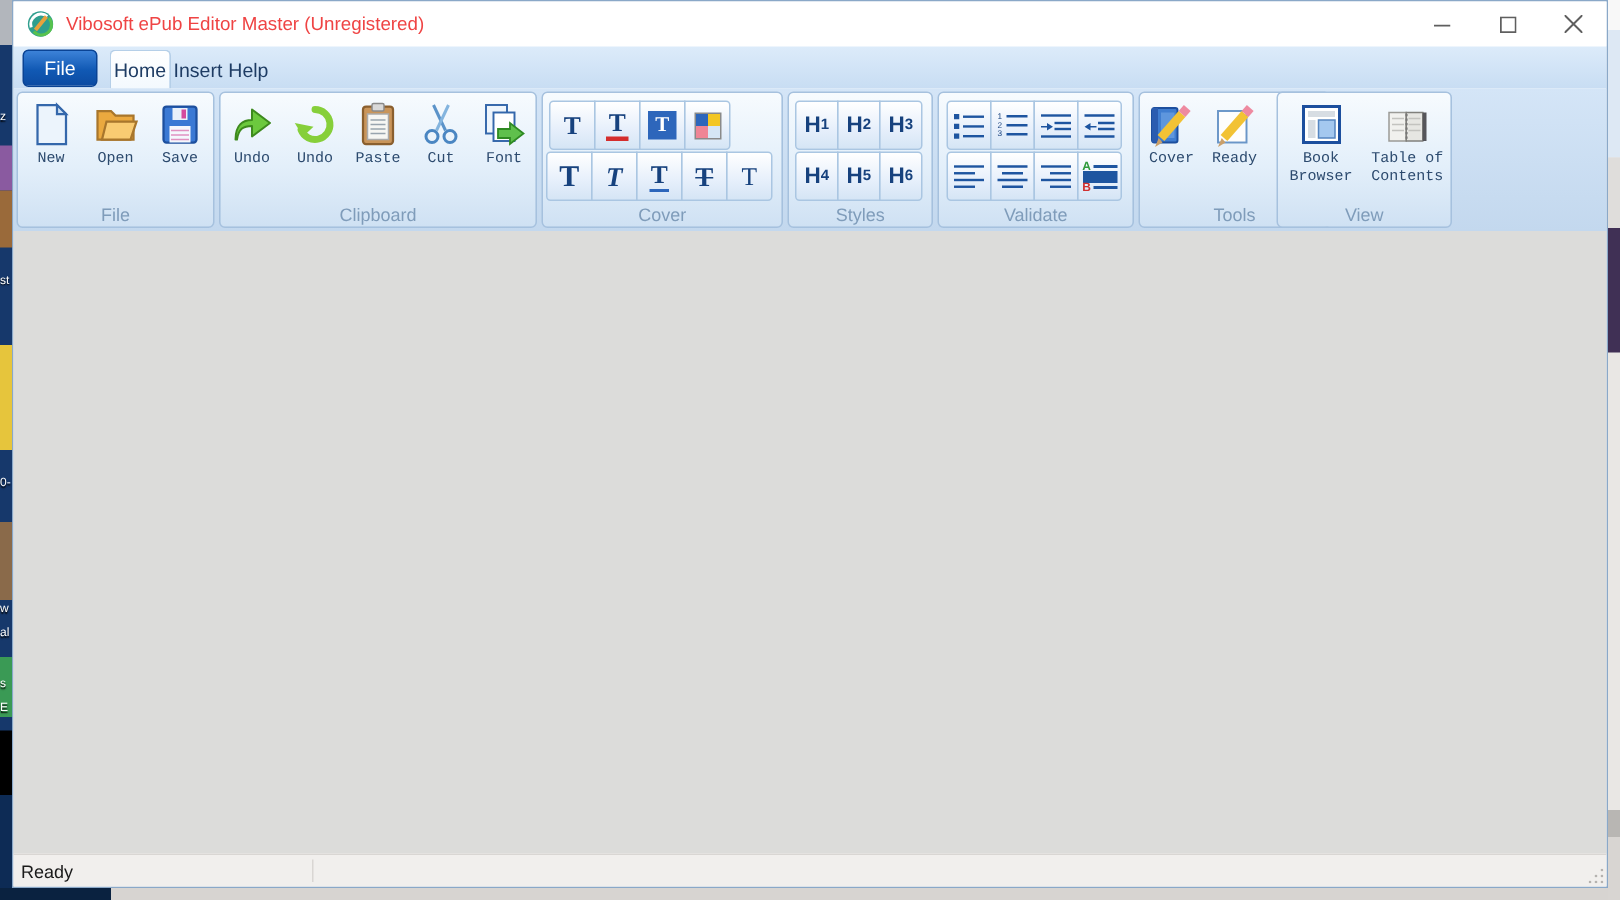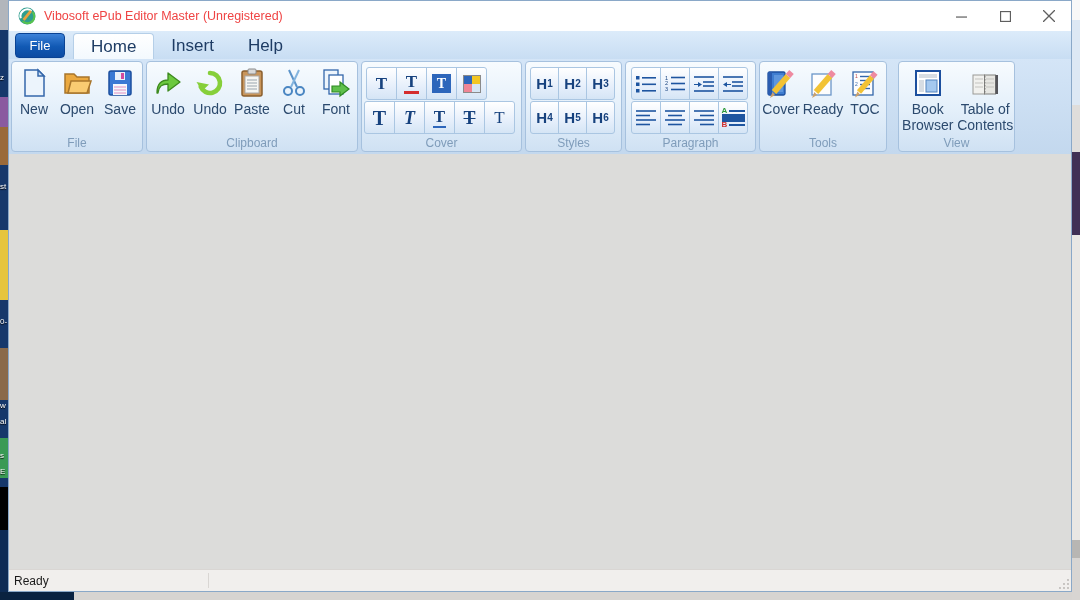--- a/index.html
+++ b/index.html
@@ -25,39 +25,39 @@
   .appicon { width:18px; height:18px; margin-left:9px; flex:0 0 auto; }
   .title { color:#ef4444; font-size:12.5px; margin-left:8px; }
   .wcontrols { margin-left:auto; display:flex; height:100%; }
   .wbtn { width:44px; height:100%; display:flex; align-items:center; justify-content:center; background:transparent; border:none; cursor:default; }
 
   
   .menubar { height:28px; background:linear-gradient(#dcebfa,#c8ddf3); display:flex; align-items:flex-end; padding-left:6px; flex:0 0 auto; }
   .file-btn { width:50px; height:25px; margin-bottom:1px; margin-right:8px; border-radius:4px;
               background:linear-gradient(#3c82d8,#1159b4 55%,#0c4ba2); border:1px solid #0a4394;
               color:#fff; font-size:13px; display:flex; align-items:center; justify-content:center; cursor:default; }
-  .tab { height:26px; padding:0 17px; display:flex; align-items:center; font-size:17px; color:#1e3c64;
+  .tab { height:26px; padding:0 2px; display:flex; align-items:center; font-size:13px; color:#1e3c64;
          background:transparent; border:none; cursor:default; }
   .tab.active { background:linear-gradient(#ffffff,#f3f9fe); border:1px solid #b5cfe8; border-bottom:none;
                 border-radius:4px 4px 0 0; }
 
   
   .ribbon { position:relative; height:95px; background:linear-gradient(#d4e5f7,#c3d8ee); flex:0 0 auto; }
   .group { position:absolute; top:2px; height:91px; border:1px solid #a6c1de; border-radius:4px;
            background:linear-gradient(#f7fbfe,#e3effa 55%,#cfe1f3); }
   .group-label { position:absolute; bottom:1px; left:0; right:0; text-align:center; font-size:12px; color:#7f9cba; }
   .g-file{left:2px;width:132px} .g-clipboard{left:137px;width:212px} .g-font{left:352px;width:161px}
   .g-styles{left:516px;width:97px} .g-paragraph{left:616px;width:131px} .g-tools{left:750px;width:128px}
-  .g-view{left:889px;width:117px} .g-epub{left:1001px;width:57px}
+  .g-view{left:842px;width:117px} .g-epub{left:1001px;width:57px}
 
   .big-items { display:flex; justify-content:space-evenly; align-items:flex-start; padding-top:5px; width:100%; }
   .big-item { display:flex; flex-direction:column; align-items:center; width:42px; background:transparent; border:none; cursor:default; }
   .big-item.wide { width:58px; }
   .bicon { width:32px; height:32px; flex:0 0 auto; }
-  .blabel { font-size:14px; color:#2c4a6e; margin-top:2px; white-space:nowrap; }
+  .blabel { font-size:10px; color:#2c4a6e; margin-top:2px; white-space:nowrap;font-family:Liberation Mono, monospace; }
   .blabel.wrap { white-space:normal; text-align:center; line-height:1.15; }
 
   .btnrow { position:absolute; display:flex; }
   .sbtn { width:31px; height:33px; border:1px solid #aac6e2; margin-left:-1px;
           background:linear-gradient(#ffffff,#e6effb 60%,#d5e5f5); display:flex; align-items:center; justify-content:center; cursor:default; }
   .sbtn:first-child { margin-left:0; border-radius:3px 0 0 3px; }
   .sbtn:last-child { border-radius:0 3px 3px 0; }
   .g-styles .sbtn { width:29px; }
   .g-paragraph .sbtn { width:30px; }
 
@@ -497,21 +497,21 @@
                   <i class="sline"></i>
                 </span>
               <span class="sline thick"></span>
               <span class="srow">
                   <b class="sb">B</b>
                   <i class="sline"></i>
                 </span>
             </span>
           </button>
         </div>
-        <div class="group-label">Paragraph</div>
+        <div class="group-label">Validate</div>
       </div>
 
       <div class="group g-tools">
         <div class="big-items">
           <button class="big-item">
             <svg class="bicon">
                 <use href="#i-cover"></use>
               </svg>
             <span class="blabel">Cover</span>
           </button>

